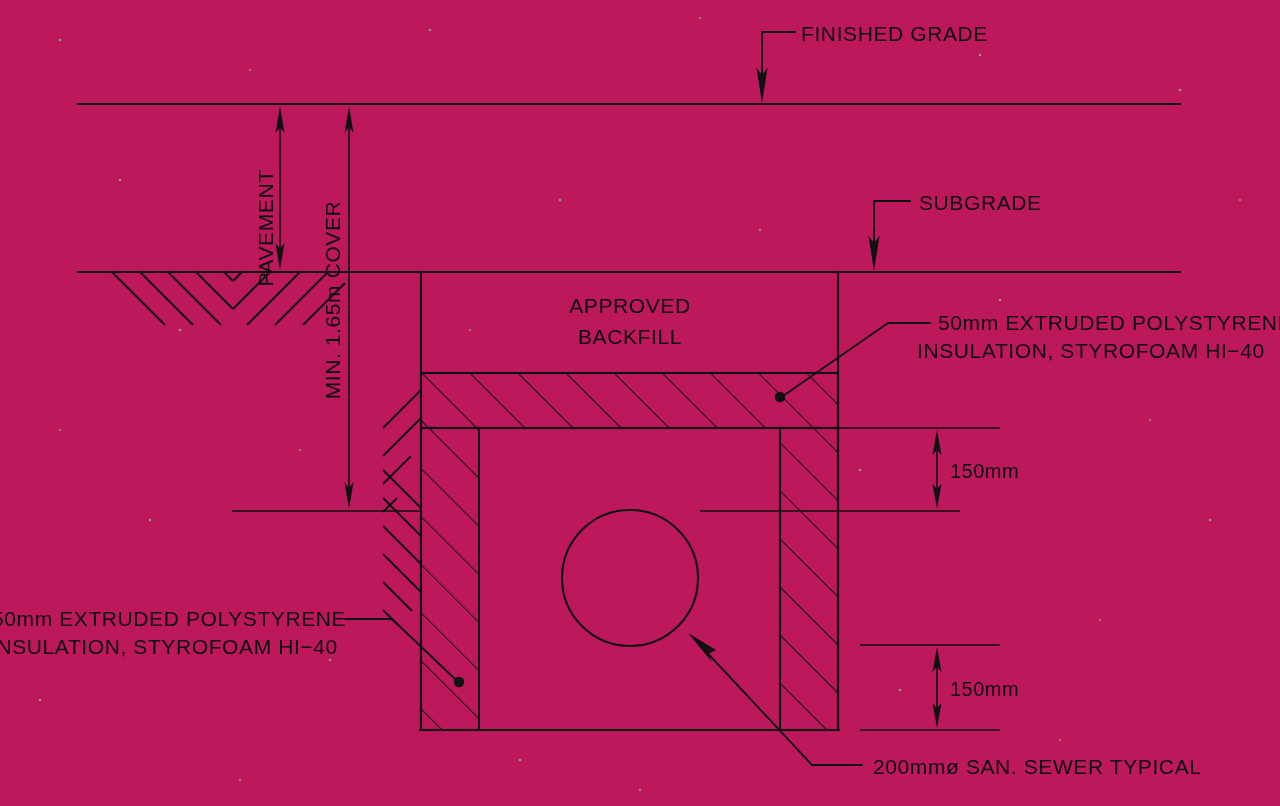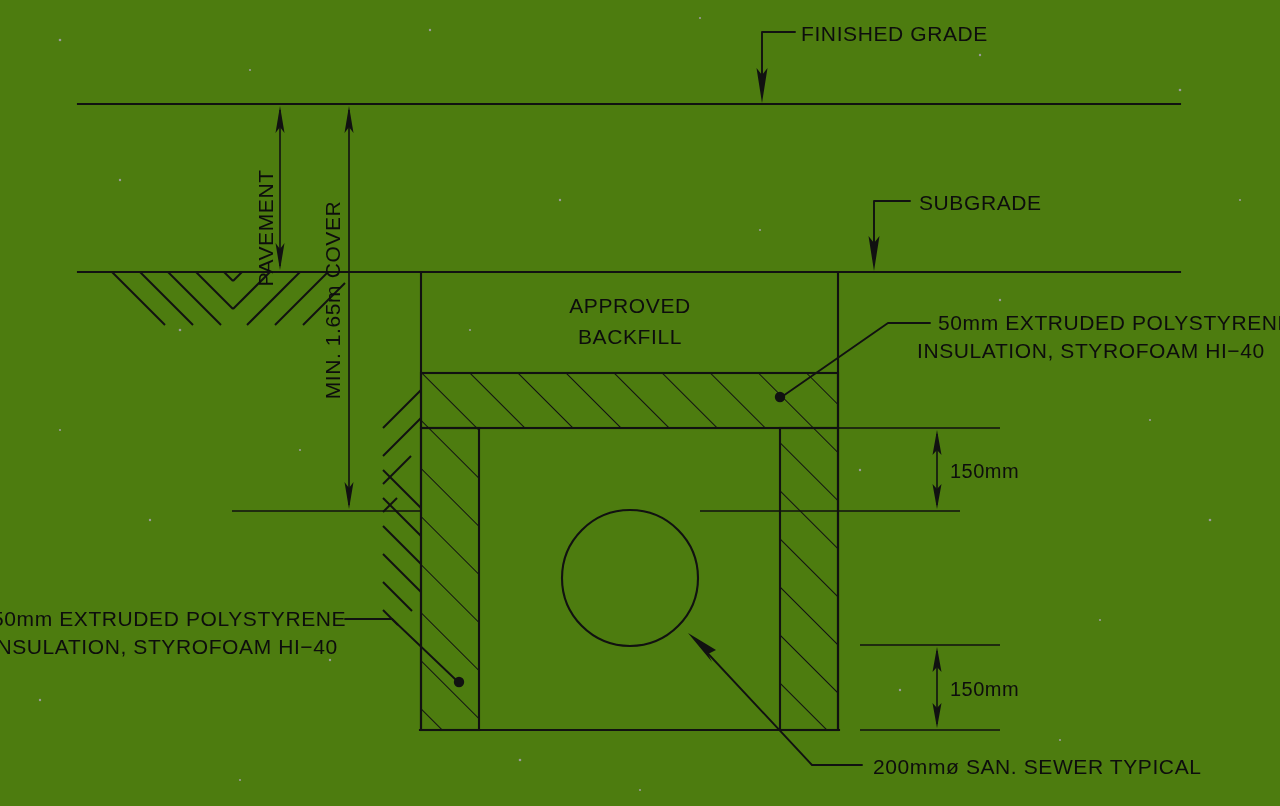--- a/index.html
+++ b/index.html
@@ -8,21 +8,21 @@
     padding: 0;
     background: #ffffff;
   }
   body {
     font-family: "Liberation Sans", sans-serif;
   }
   #drawing-sheet {
     position: relative;
     width: 1280px;
     height: 806px;
-    background: #4d7c0f;
+    background: #be185d;
     overflow: hidden;
   }
   #drawing-sheet svg {
     display: block;
     width: 1280px;
     height: 806px;
   }
   .dwg-text {
     font-family: "Liberation Sans", sans-serif;
     font-size: 21px;

